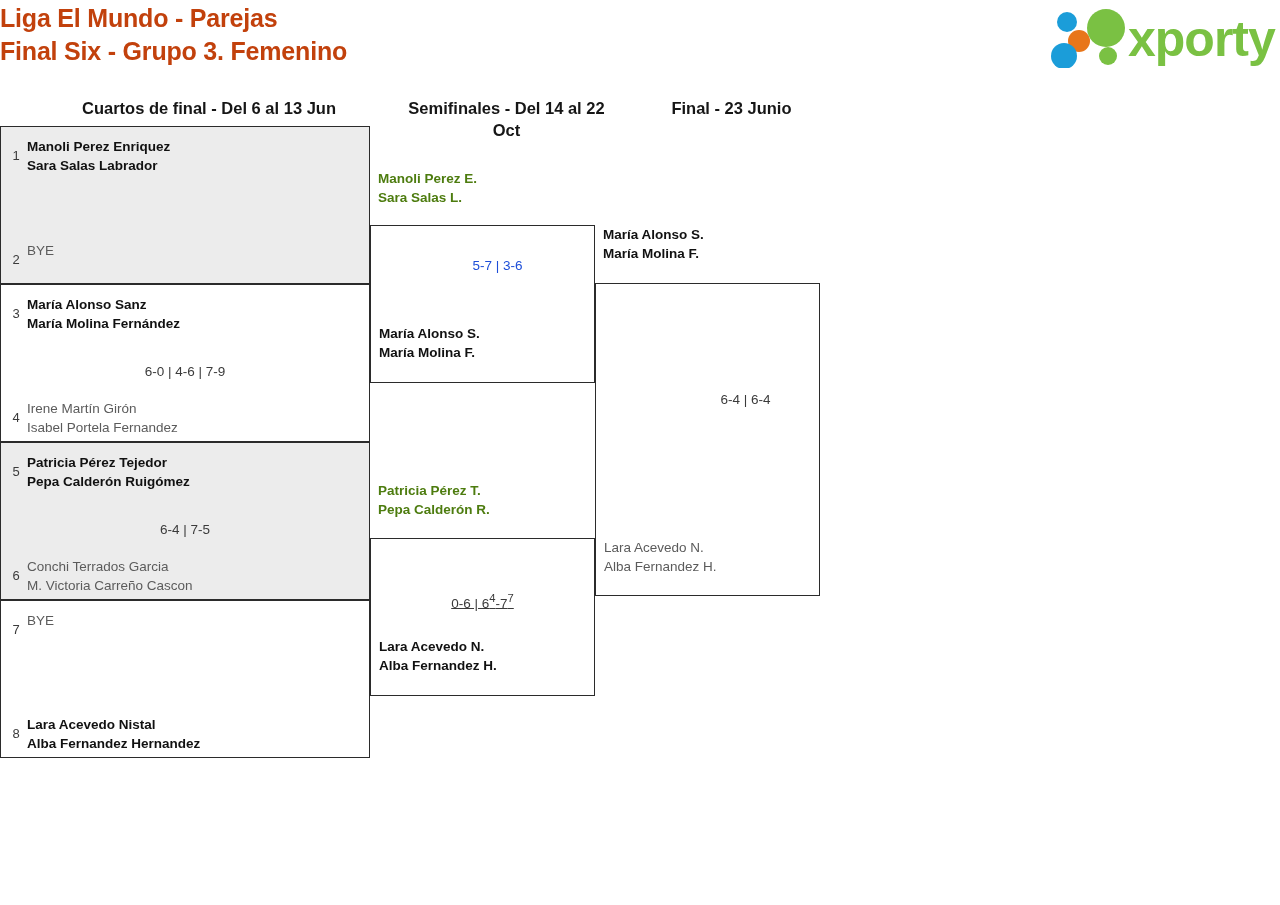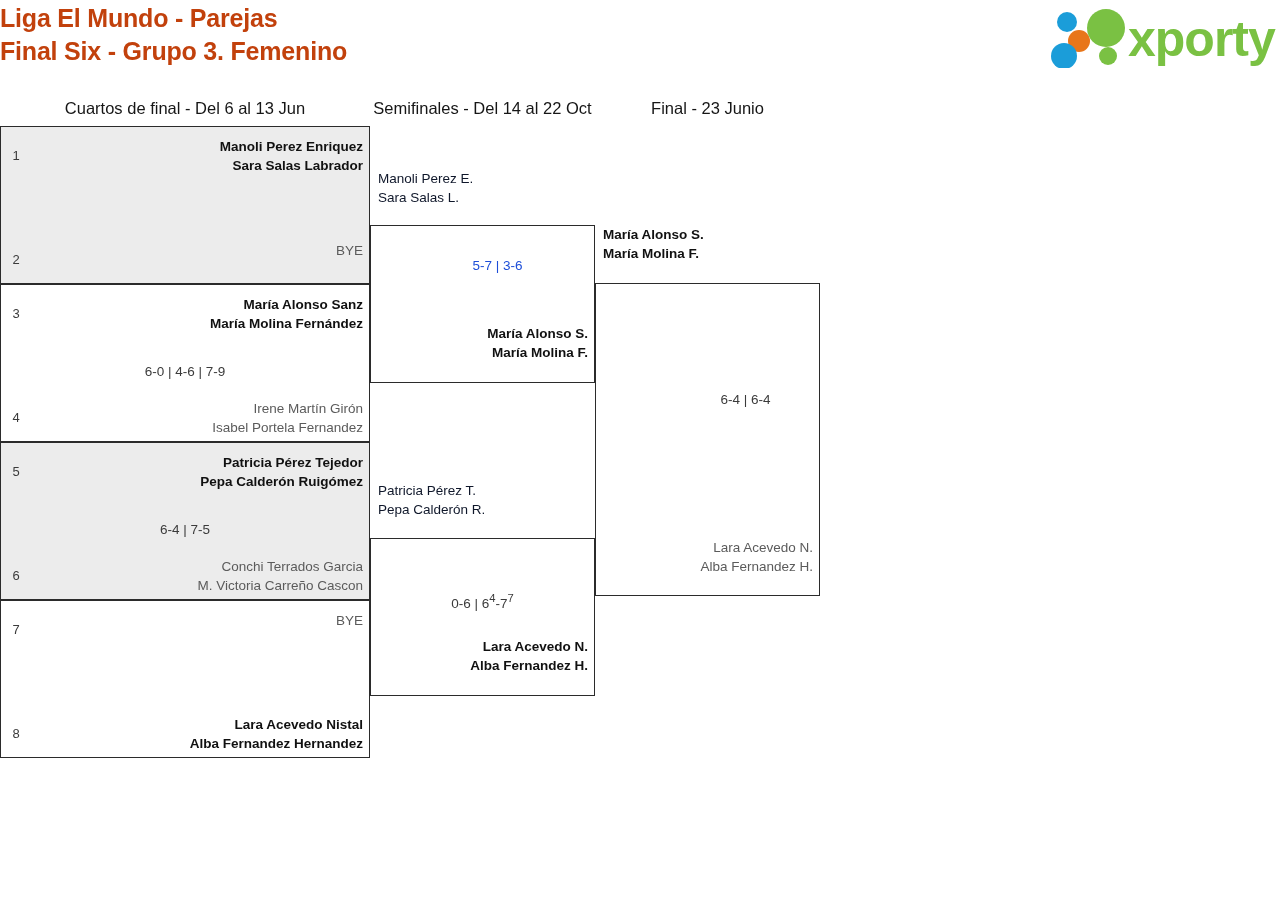--- a/index.html
+++ b/index.html
@@ -42,24 +42,25 @@
     width: 230px;
     height: 62px;
     text-decoration: underline;
   }
   #brand-logo svg { display: block; }
 
   
   .round-header {
     position: absolute;
     font-size: 16.5px;
-    font-weight: normal;
+    font-weight: bold;
     color: #161616;
     text-align: center;
     line-height: 22px;
+    padding-left: 24px;
   }
   #round-header-0 { left: 0px;   top: 97px; width: 370px; }
   #round-header-1 { left: 370px; top: 97px; width: 225px; }
   #round-header-2 { left: 595px; top: 97px; width: 225px; }
 
   
   #bracket {
     position: absolute;
     left: 0;
     top: 0;
@@ -83,21 +84,20 @@
     width: 18px;
     text-align: center;
   }
   .match .team {
     position: absolute;
     left: 26px;
     right: 6px;
     font-size: 13.5px;
     line-height: 18.5px;
     white-space: pre-line;
-    text-align: right;
   }
   .match .team.winner {
     color: #111111;
     font-weight: bold;
   }
   .match .team.loser {
     color: #5b5b5b;
     font-weight: normal;
   }
   .match .score {
@@ -126,21 +126,21 @@
   .fn .team-bot { left: 8px; right: 6px; }
 
   
   .outside-team {
     position: absolute;
     font-size: 13.5px;
     line-height: 18.5px;
     white-space: pre-line;
   }
   .outside-team.winner { color: #111111; font-weight: bold; }
-  .outside-team.loser  { color: #0f172a; font-weight: normal; }
+  .outside-team.loser  { color: #4d7c0f; font-weight: bold; }
 </style>
 </head>
 <body>
 
 <div id="tournament-header">
   <div id="tournament-title">Liga El Mundo - Parejas
 Final Six - Grupo 3. Femenino</div>
 
   <div id="brand-logo">
     <svg width="230" height="62" viewBox="0 0 230 62" xmlns="http://www.w3.org/2000/svg" aria-label="xporty">
@@ -208,21 +208,21 @@
   </div>
   <div class="outside-team" style="left:370px; top:257px; width:255px; text-align:center; color:#1d4ed8; font-weight:normal;">5-7 | 3-6</div>
 
   <div class="outside-team loser" style="left:378px; top:482px;">Patricia Pérez T.
 Pepa Calderón R.</div>
 
   <div class="match sf" style="top:538px; height:158px;">
     <div class="team team-bot winner" style="top:99px;">Lara Acevedo N.
 Alba Fernandez H.</div>
   </div>
-  <div class="outside-team" style="left:370px; top:570px; width:225px; text-align:center; color:#3b3b3b; font-weight:normal;">
+  <div class="outside-team" style="left:370px; top:570px; width:225px; text-align:center; color:#3b3b3b; font-weight:normal;text-decoration:underline;">
     <span>0-6 | 6</span><sup>4</sup><span>-7</span><sup>7</sup>
   </div>
 
   <div class="outside-team winner" style="left:603px; top:226px;">María Alonso S.
 María Molina F.</div>
 
   <div class="match fn" style="top:283px; height:313px;">
     <div class="team team-bot loser" style="top:255px;">Lara Acevedo N.
 Alba Fernandez H.</div>
   </div>

